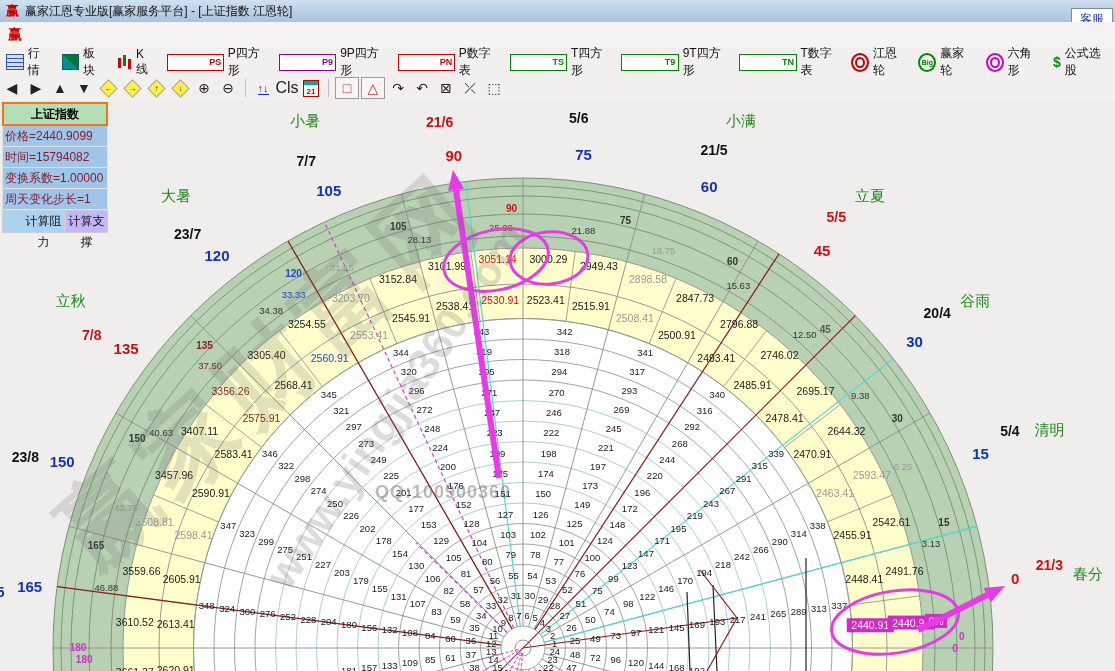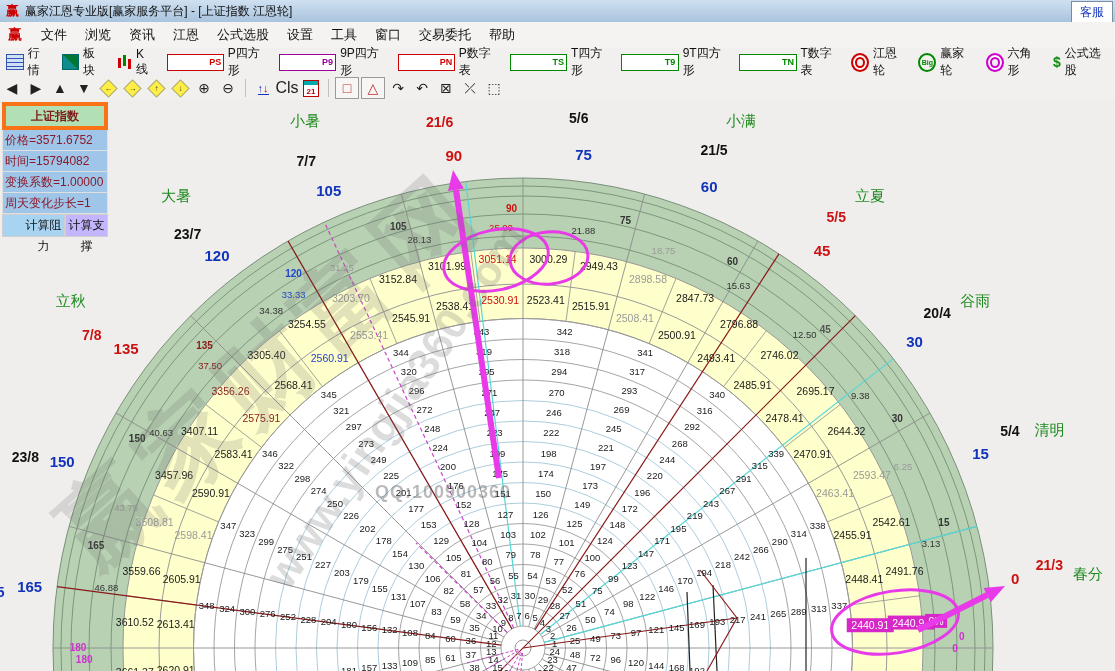--- a/index.html
+++ b/index.html
@@ -4,21 +4,21 @@
 <style>
   html,body{margin:0;padding:0;}
   body{width:1115px;height:671px;overflow:hidden;position:relative;
        font-family:"Liberation Sans","DejaVu Sans",sans-serif;background:#efeeec;
        -webkit-font-smoothing:antialiased;}
   
   .titlebar{position:absolute;left:0;top:0;width:1115px;height:22px;
     background:linear-gradient(#cfe0f0,#a9c4de);border-bottom:1px solid #8fa8c0;
     display:flex;align-items:center;font-size:12px;color:#111;}
   .titlebar .logo{color:#c00;font-weight:bold;font-size:13px;margin:0 6px 0 6px;}
-  .kefu-btn{position:absolute;right:2px;top:1px;width:40px;height:20px;background:#fff;
+  .kefu-btn{position:absolute;right:2px;top:8px;width:40px;height:20px;background:#fff;
     border:1px solid #7a8ca0;border-bottom:2px solid #55606c;color:#1133bb;font-size:12px;
     display:flex;align-items:center;justify-content:center;cursor:pointer;}
   
   .menubar{position:absolute;left:0;top:22px;width:1115px;height:26px;background:#f4f3f1;
     border-bottom:1px solid #d8d6d2;display:flex;align-items:center;font-size:13px;color:#111;}
   .menubar .logo{color:#c00;font-weight:bold;font-size:14px;margin:0 10px 0 8px;}
   .menu-item{padding:3px 9px;cursor:default;}
   
   .toolbar1{position:absolute;left:0;top:48px;width:1115px;height:28px;background:#f1f0ee;
     border-bottom:1px solid #4d7c0f;display:flex;align-items:center;font-size:12px;color:#111;}
@@ -42,21 +42,21 @@
     display:inline-flex;align-items:center;justify-content:center;}
   .diamond span{transform:rotate(-45deg);font-size:8px;line-height:1;color:#333;}
   .cal{width:14px;height:15px;border:1px solid #b00;background:#fff;position:relative;font-size:8px;
     color:#b00;display:flex;align-items:flex-end;justify-content:center;font-weight:bold;}
   .cal::before{content:"";position:absolute;left:0;top:0;right:0;height:4px;background:#0aa;}
   
   .chart{position:absolute;left:0;top:100px;width:1115px;height:571px;background:#efeeec;overflow:hidden;}
   .chart svg{position:absolute;left:0;top:0;}
   
   .panel{position:absolute;left:2px;top:2px;width:106px;font-size:12px;z-index:5;}
-  .panel .hd{background:#b2dfb4;border:4px solid #f97316;text-align:center;color:#7f1d1d;
+  .panel .hd{background:#b2dfb4;border:2px solid #f97316;text-align:center;color:#000000;
     height:20px;line-height:20px;font-weight:bold;}
   .panel .row{background:#9fc6e9;border:1px solid #e0e0e0;border-top:none;color:#8b1a2b;
     height:20px;line-height:20px;padding-left:2px;white-space:nowrap;overflow:hidden;}
   .panel .btns{display:flex;}
   .panel .btn{flex:1;height:21px;line-height:21px;text-align:center;color:#111;cursor:pointer;border:1px solid #cfcfcf;}
   .panel .btn.b1{background:#a8d4f2;padding-left:20px;}
   .panel .btn.b2{background:#c4b5fd;}
   
   .anno{position:absolute;left:898px;top:8px;z-index:6;color:#e23ae2;font-size:20px;
     font-weight:bold;line-height:29px;white-space:nowrap;}
@@ -70,21 +70,20 @@
 <body>
 
 <div class="titlebar">
   <span class="logo">赢</span>
   <span>赢家江恩专业版[赢家服务平台] - [上证指数 江恩轮]</span>
   <div class="kefu-btn">客服</div>
 </div>
 
 <div class="menubar">
   <span class="logo">赢</span>
-  <span id="menu-items"><span class="menu-item">文件</span><span class="menu-item">浏览</span><span class="menu-item">资讯</span><span class="menu-item">江恩</span><span class="menu-item">公式选股</span><span class="menu-item">设置</span><span class="menu-item">工具</span><span class="menu-item">窗口</span><span class="menu-item">交易委托</span><span class="menu-item">帮助</span></span>
 </div>
 
 <div class="toolbar1" id="toolbar1">
     <span class="tb-item">
       <span class="ic-grid"></span>
       <span>行情</span>
     </span>
     <span class="tb-item">
       <span class="ic-blocks"></span>
       <span>板块</span>
@@ -631,21 +630,21 @@
       <line x1="918" y1="530" x2="987.1526727209721" y2="495.02623448594517" stroke="#e83ae8" stroke-width="6"></line>
       <polygon points="1005,486 990.7631665153501,502.16516539755634 983.542178926594,487.887303574334" fill="#e83ae8"></polygon>
     </svg>
 
   <div class="wm wm1">赢家财富网</div>
   <div class="wm wm2">www.yingjia360.com</div>
   <div class="wm wm3">QQ:100900360</div>
 
   <div class="panel">
     <div class="hd">上证指数</div>
-    <div class="row">价格=3571.6752</div>
+    <div class="row">价格=2440.9099</div>
     <div class="row">时间=15794082</div>
     <div class="row">变换系数=1.00000</div>
     <div class="row">周天变化步长=1</div>
     <div class="btns">
       <div class="btn b1">计算阻力</div>
       <div class="btn b2">计算支撑</div>
     </div>
   </div>
 
   <div class="anno">

